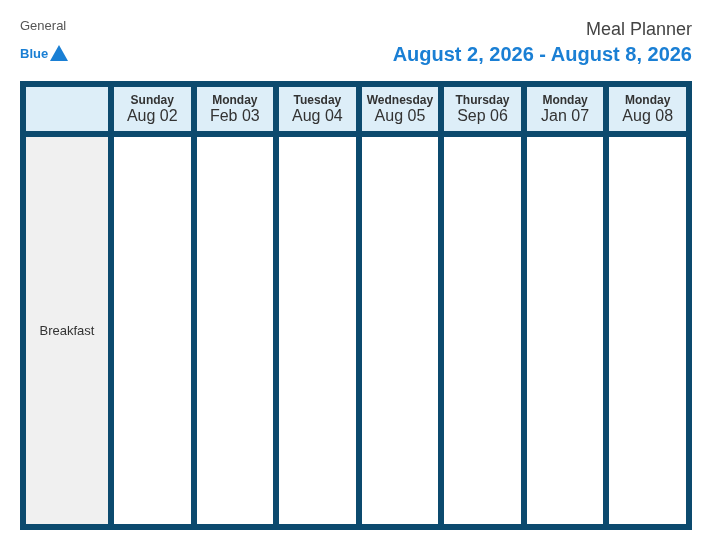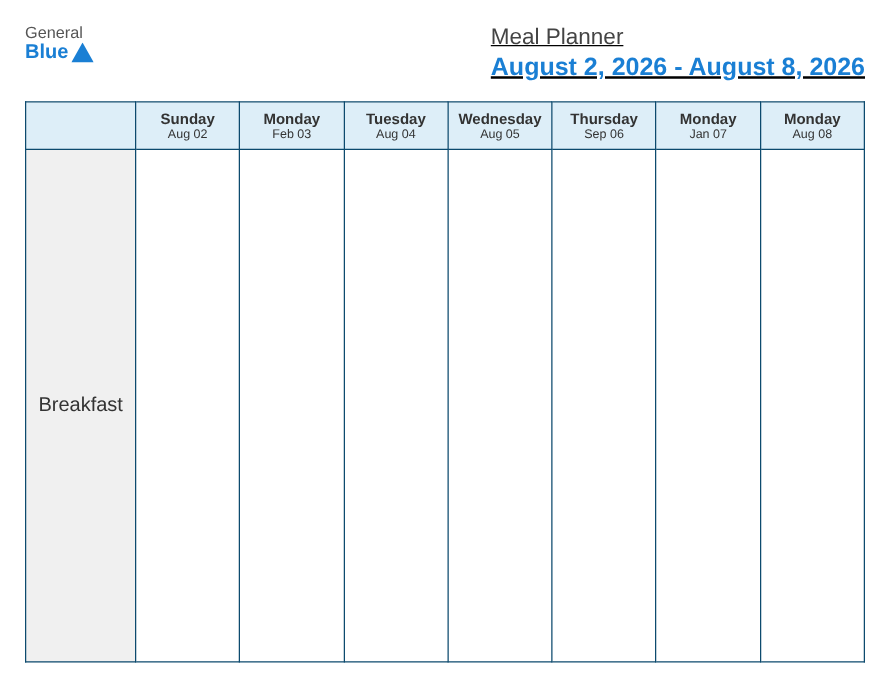--- a/index.html
+++ b/index.html
@@ -27,21 +27,21 @@
       display: flex;
       align-items: center;
       gap: 0px;
     }
     .logo-shape {
       width: 18px;
       height: 16px;
       margin-left: 2px;
     }
     .title-block {
-      text-decoration: underline;
+      text-align: right;
     }
     .title-main {
       font-size: 18px;
       color: #444;
       font-weight: normal;
       line-height: 1.3;
     }
     .title-date {
       font-size: 20px;
       color: #1a7fd4;
@@ -49,70 +49,70 @@
       line-height: 1.3;
     }
     .calendar {
       flex: 1;
       border: 1.5px solid #a0b8cc;
       border-collapse: collapse;
       width: 100%;
       table-layout: fixed;
     }
     .calendar th, .calendar td {
-      border: 1px solid #0c4a6e;
+      border: 6px solid #0c4a6e;
       margin-top: 28px;
     }
     .header-row th {
       background-color: #ddeef8;
       text-align: center;
       font-size: 12px;
       font-weight: normal;
       color: #333;
       padding: 6px 4px;
       vertical-align: middle;
     }
     .header-row th .day-name {
       font-weight: bold;
       display: block;
       font-size: 12px;
     }
     .header-row th .day-date {
       display: block;
-      font-size: 10px;
+      font-size: 16px;
     }
     .row-label {
       background-color: #f0f0f0;
       text-align: center;
       vertical-align: middle;
-      font-size: 16px;
+      font-size: 13px;
       color: #333;
       padding: 4px;
       width: 88px;
     }
     .meal-cell {
       background-color: #ffffff;
       vertical-align: top;
       padding: 4px;
       height: 110px;
     }
     .label-col {
       width: 88px;
     }
   </style>
 </head>
 <body>
 
 <div class="page">
   <div class="header">
     <div class="logo">
-      <div style="display:flex;flex-direction:column;align-items:flex-start;">
+      <div style="display:flex;flex-direction:column;align-items:flex-start;gap:12px;">
         <span style="font-size:13px;color:#555;">General</span>
         <div style="display:flex;align-items:center;">
-          <span style="font-size:16px;color:#1a7fd4;font-weight:bold;">Blue</span>
+          <span style="font-size:13px;color:#1a7fd4;font-weight:bold;">Blue</span>
           <svg class="logo-shape" viewBox="0 0 18 16" xmlns="http://www.w3.org/2000/svg">
             <polygon points="0,16 9,0 18,16" fill="#1a7fd4"></polygon>
           </svg>
         </div>
       </div>
     </div>
     <div class="title-block">
       <div class="title-main">Meal Planner</div>
       <div class="title-date">August 2, 2026 - August 8, 2026</div>
     </div>

